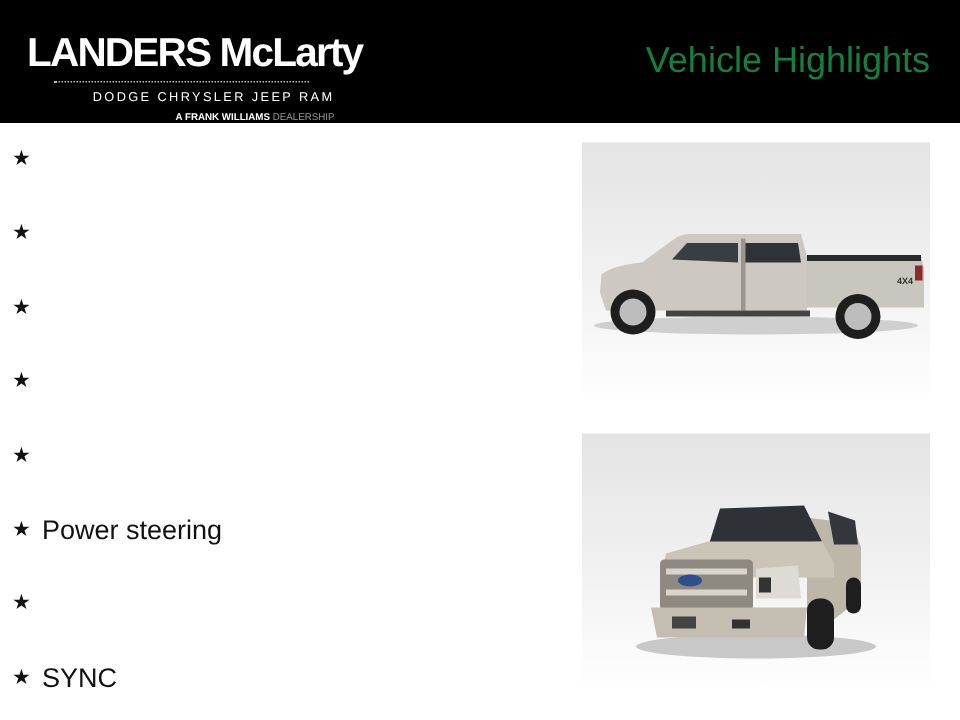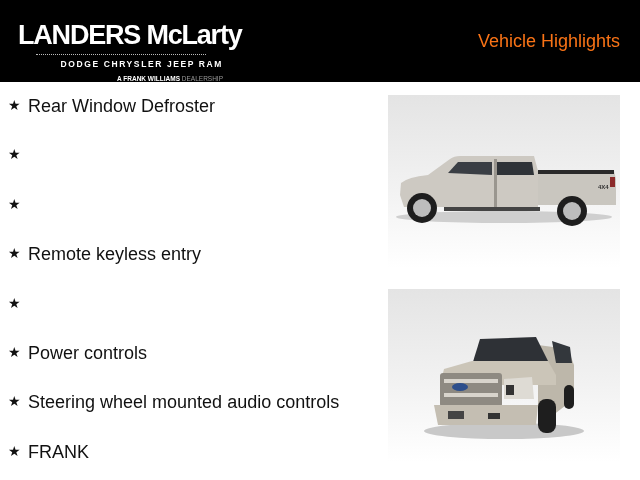--- a/index.html
+++ b/index.html
@@ -1,24 +1,24 @@
 <!DOCTYPE html>
 <html><head>
 <meta charset="utf-8">
 <style>
   html,body{margin:0;padding:0;}
   body{width:640px;height:480px;background:#ffffff;position:relative;overflow:hidden;font-family:"Liberation Sans",sans-serif;}
   .header{position:absolute;left:0;top:0;width:640px;height:82px;background:#000;}
   .logo{position:absolute;left:18px;top:20px;width:205px;color:#fff;text-align:right;}
   .logo-main{font-family:"Liberation Sans",sans-serif;font-weight:bold;font-size:27px;letter-spacing:-1.2px;line-height:30px;white-space:nowrap;}
   .logo-dots{margin:4px auto 0 auto;width:170px;border-top:1px dotted #bbb;height:0;}
-  .logo-sub{font-weight:bold;font-size:8.5px;letter-spacing:1.6px;margin-top:4px;line-height:10px;white-space:nowrap;}
+  .logo-sub{font-weight:normal;font-size:8.5px;letter-spacing:1.6px;margin-top:4px;line-height:10px;white-space:nowrap;}
   .logo-tag{font-size:6.5px;margin-top:6px;line-height:8px;white-space:nowrap;font-weight:bold;}
   .logo-tag .dim{color:#999;font-weight:normal;}
-  .page-title{position:absolute;right:20px;top:30px;color:#f97316;font-size:18px;line-height:22px;}
+  .page-title{position:absolute;right:20px;top:30px;color:#15803d;font-size:24px;line-height:22px;}
   .features{position:absolute;left:8px;top:94px;list-style:none;margin:0;padding:0;}
   .feature{height:49.4px;display:flex;align-items:flex-start;font-size:18px;color:#111;line-height:24px;}
   .star{width:20px;font-size:14px;line-height:22px;}
   .photo{position:absolute;left:388px;width:232px;height:173px;overflow:hidden;
     background:linear-gradient(180deg,#e4e4e4 0%,#f2f2f2 55%,#ffffff 100%);}
   .photo1{top:95px;}
   .photo2{top:289px;}
 </style>
 </head>
 <body>
@@ -29,46 +29,43 @@
     <div class="logo-dots"></div>
     <div class="logo-sub">DODGE CHRYSLER JEEP RAM</div>
     <div class="logo-tag"><span>A FRANK WILLIAMS</span> <span class="dim">DEALERSHIP</span></div>
   </div>
   <div class="page-title">Vehicle Highlights</div>
 </div>
 
 <ul class="features">
   <li class="feature">
       <span class="star">★</span>
-      <span>Rear Window Defroster</span>
     </li>
   <li class="feature">
       <span class="star">★</span>
     </li>
   <li class="feature">
       <span class="star">★</span>
     </li>
   <li class="feature">
       <span class="star">★</span>
-      <span>Remote keyless entry</span>
     </li>
   <li class="feature">
       <span class="star">★</span>
     </li>
   <li class="feature">
       <span class="star">★</span>
-      <span>Power controls</span>
+      <span>Power steering</span>
     </li>
   <li class="feature">
       <span class="star">★</span>
-      <span>Steering wheel mounted audio controls</span>
     </li>
   <li class="feature">
       <span class="star">★</span>
-      <span>FRANK</span>
+      <span>SYNC</span>
     </li>
 </ul>
 
 <div class="photo photo1">
   <svg width="232" height="173" viewBox="0 0 232 173">
     <ellipse cx="116" cy="122" rx="108" ry="6" fill="#cfcfcf"></ellipse>
 
     <path d="M150 76 L226 76 L228 84 L228 110 L150 110 Z" fill="#c9c6bf"></path>
     <rect x="150" y="75" width="76" height="4" fill="#2a2a2a"></rect>
 

